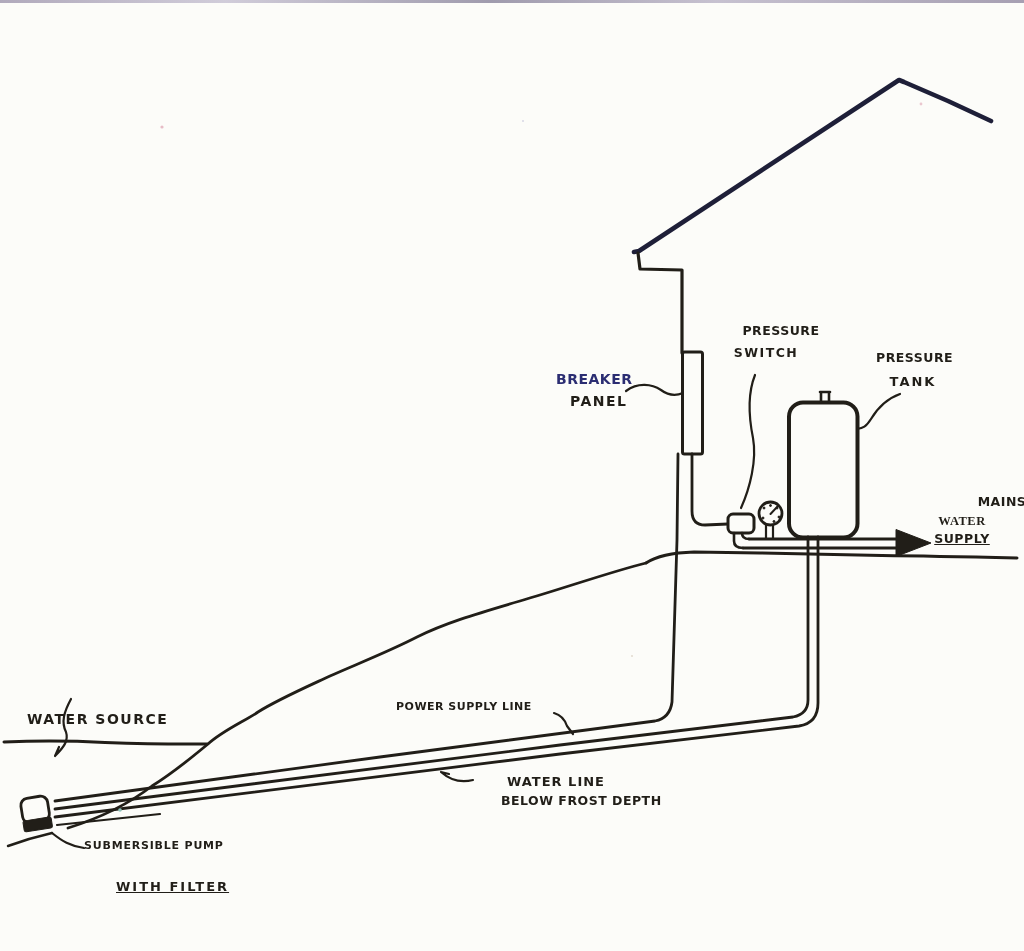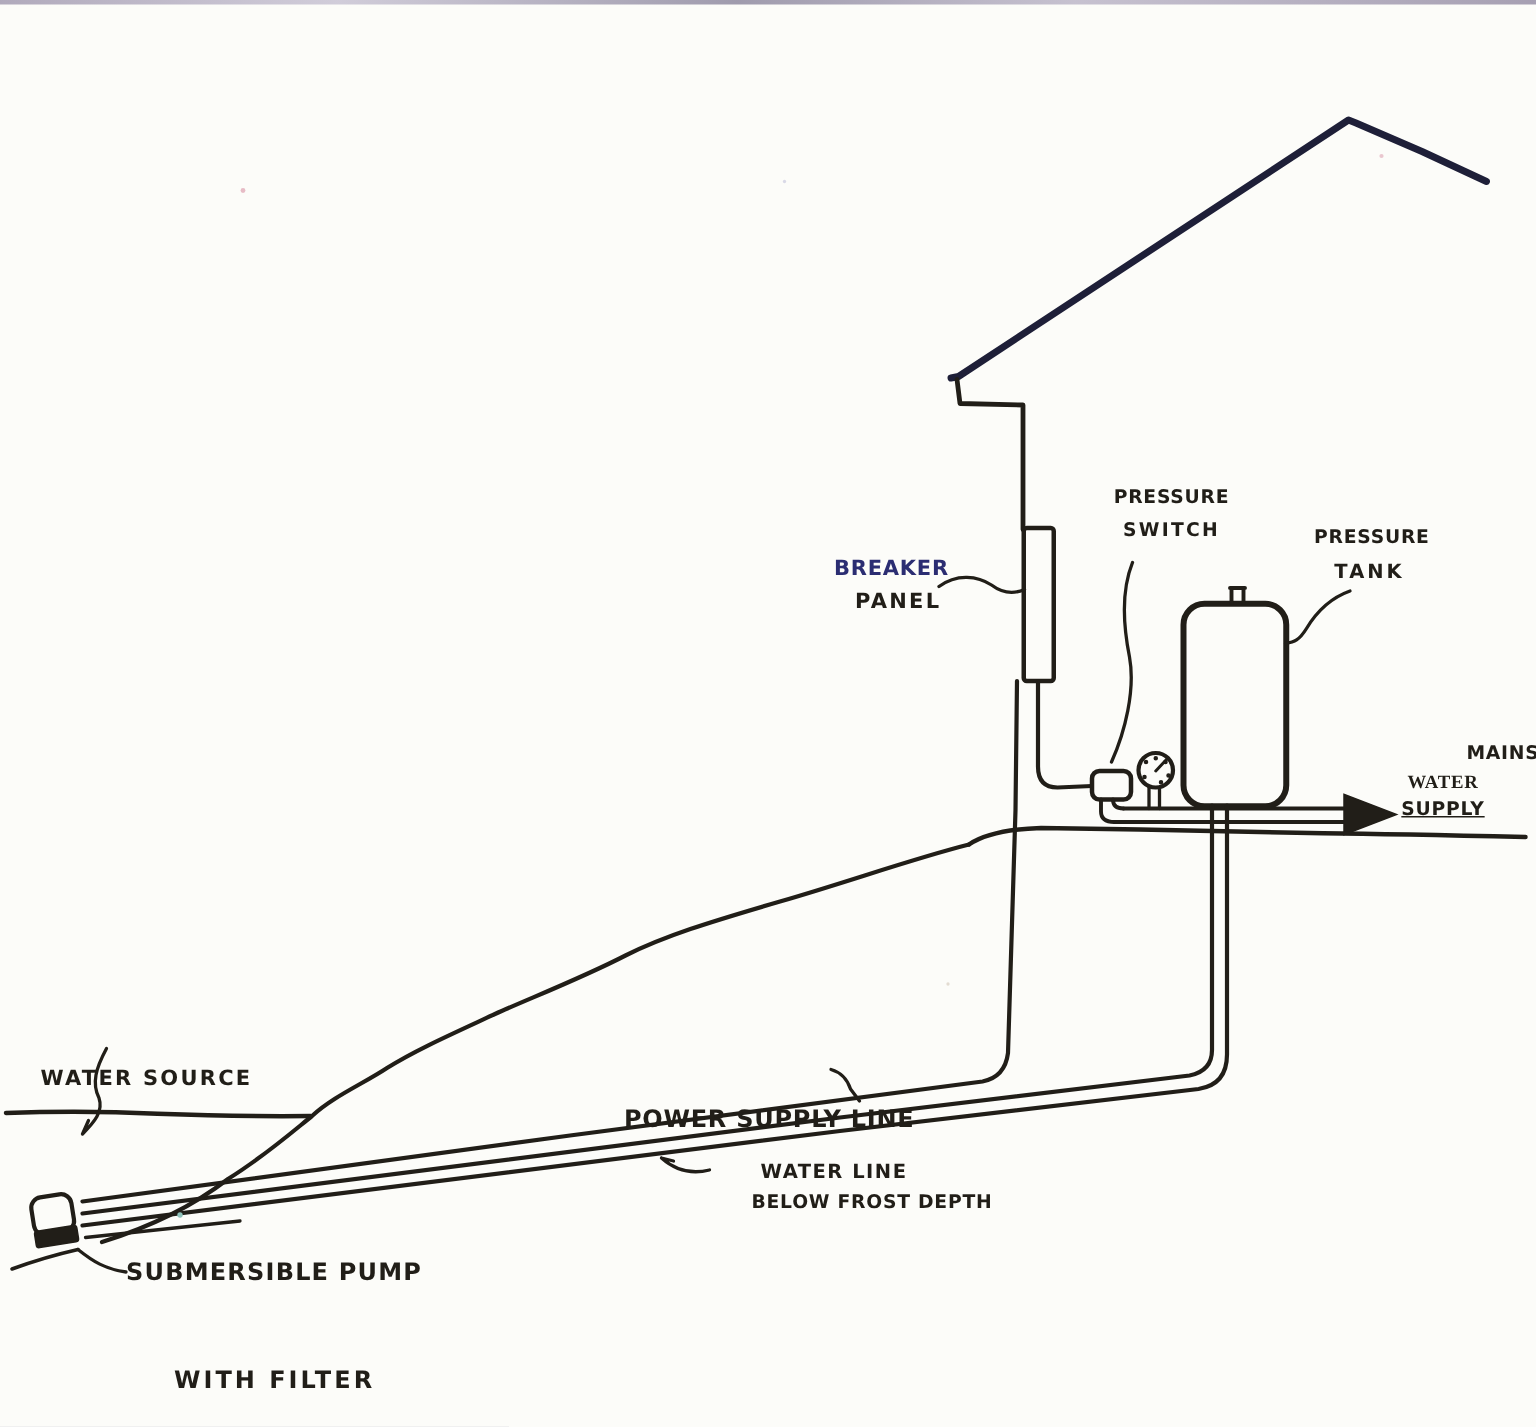--- a/index.html
+++ b/index.html
@@ -102,30 +102,30 @@
       <circle cx="632" cy="656" r="1.1" fill="#e3dcd2"></circle>
     </g>
   </svg>
 
   <span class="lbl" style="left:27px; top:712px; font-size:14px; letter-spacing:1.5px;">WATER SOURCE</span>
 
   <span class="lbl navy" style="left:556px; top:372px; font-size:14px; letter-spacing:0.5px;">BREAKER</span>
   <span class="lbl" style="left:570px; top:394px; font-size:14px; letter-spacing:1.5px;">PANEL</span>
 
   <span class="lbl ctr" style="left:741px; top:325px; width:80px; font-size:12.5px; letter-spacing:0.5px;">PRESSURE</span>
-  <span class="lbl ctr" style="left:741px; top:347px; width:80px; font-size:12.5px; letter-spacing:1.5px;">SWITCH</span>
+  <span class="lbl ctr" style="left:726px; top:347px; width:80px; font-size:12.5px; letter-spacing:1.5px;">SWITCH</span>
 
   <span class="lbl ctr" style="left:876px; top:352px; width:74px; font-size:12.5px; letter-spacing:0.5px;">PRESSURE</span>
   <span class="lbl ctr" style="left:876px; top:375px; width:74px; font-size:13px; letter-spacing:2px;">TANK</span>
 
   <span class="lbl ctr" style="left:930px; top:496px; width:64px; font-size:12.5px; letter-spacing:0.5px;margin-left:40px;">MAINS</span>
   <span class="lbl ctr" style="left:930px; top:515px; width:64px; font-size:12.5px; letter-spacing:0.5px;font-family:Liberation Serif, serif;">WATER</span>
   <span class="lbl ctr" style="left:930px; top:533px; width:64px; font-size:12.5px; letter-spacing:0.5px;text-decoration:underline;">SUPPLY</span>
 
-  <span class="lbl" style="left:416px; top:701px; font-size:16px; letter-spacing:0.5px;margin-top:37px;">POWER SUPPLY LINE</span>
+  <span class="lbl" style="left:396px; top:701px; font-size:11px; letter-spacing:0.5px;">POWER SUPPLY LINE</span>
 
   <span class="lbl" style="left:479px; top:775px; font-size:13px; letter-spacing:1px;margin-left:28px;">WATER LINE</span>
   <span class="lbl" style="left:501px; top:795px; font-size:12.5px; letter-spacing:0.5px;">BELOW FROST DEPTH</span>
 
-  <span class="lbl" style="left:84px; top:840px; font-size:16px; letter-spacing:0.8px;">SUBMERSIBLE PUMP</span>
-  <span class="lbl" style="left:116px; top:912px; font-size:16px; letter-spacing:2px;">WITH FILTER</span>
+  <span class="lbl" style="left:84px; top:840px; font-size:11px; letter-spacing:0.8px;">SUBMERSIBLE PUMP</span>
+  <span class="lbl" style="left:116px; top:880px; font-size:13px; letter-spacing:2px;text-decoration:underline;">WITH FILTER</span>
 
 </div>
 
 </body></html>

